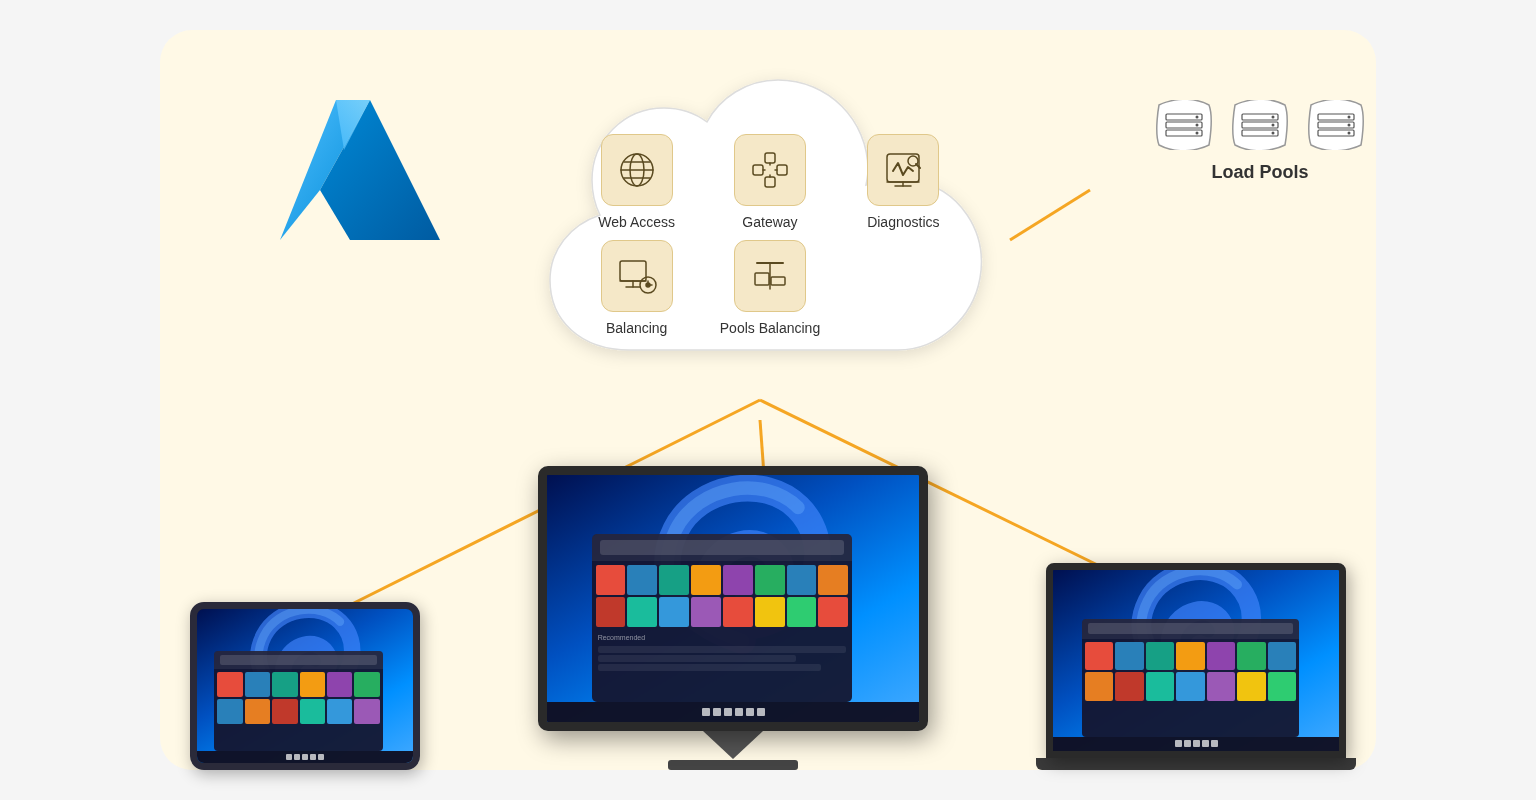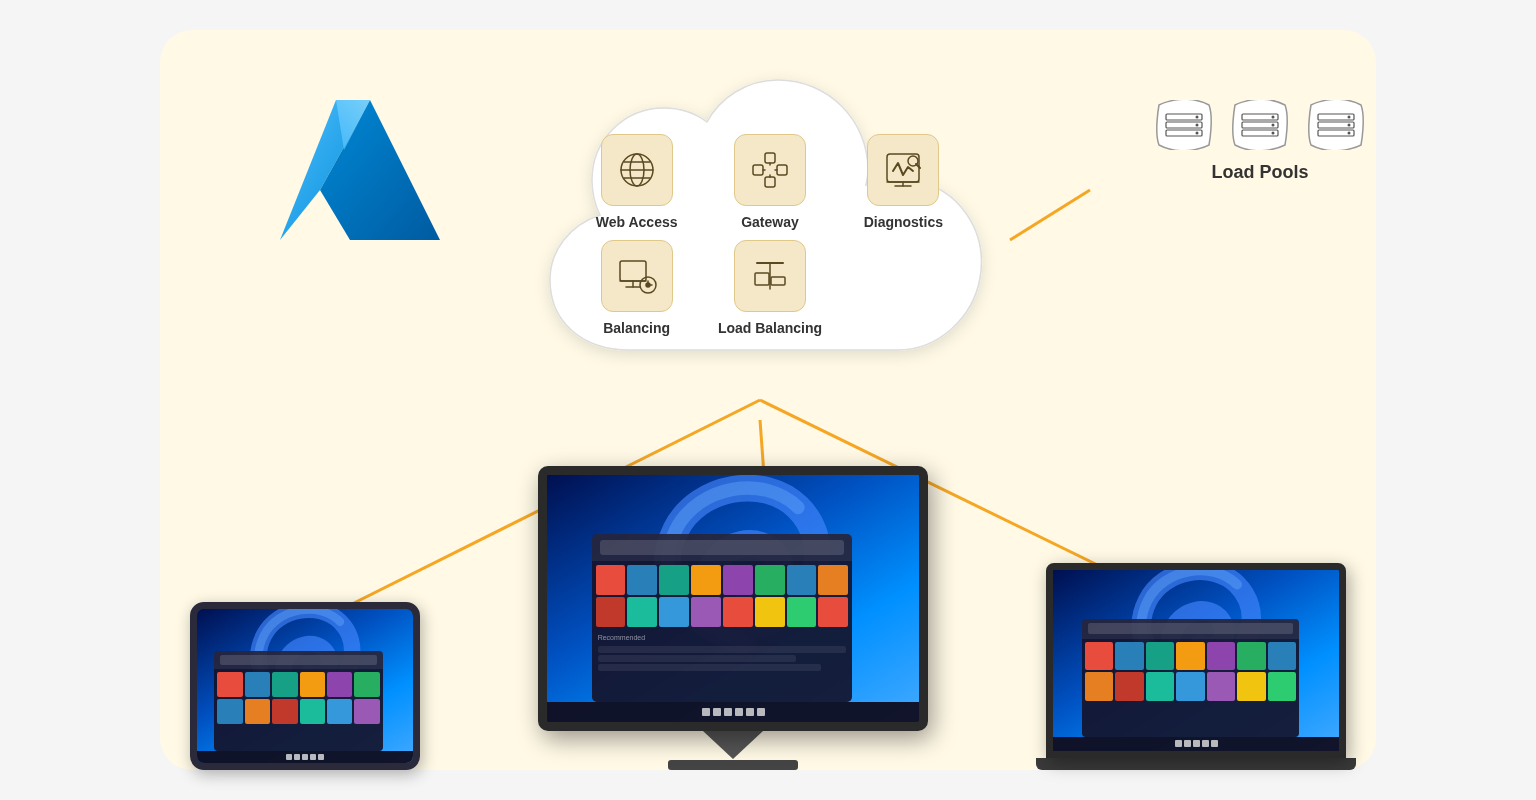--- a/index.html
+++ b/index.html
@@ -91,21 +91,21 @@
       height: 42px;
       stroke: #5a4a20;
       fill: none;
       stroke-width: 1.5;
       stroke-linecap: round;
       stroke-linejoin: round;
     }
 
     .service-label {
       font-size: 14px;
-      font-weight: 700;
+      font-weight: 400;
       color: #333;
       text-align: center;
       white-space: nowrap;
     }
 
     
     .host-pools {
       position: absolute;
       top: 100px;
       right: 170px;
@@ -271,21 +271,21 @@
 
       <div class="service-item">
         <div class="service-icon-box">
           <svg viewBox="0 0 42 42">
             <line x1="21" y1="8" x2="21" y2="34"></line>
             <rect x="6" y="18" width="14" height="12" rx="1"></rect>
             <rect x="22" y="22" width="14" height="8" rx="1"></rect>
             <line x1="8" y1="8" x2="34" y2="8" stroke-width="2"></line>
           </svg>
         </div>
-        <span class="service-label">Load Balancing</span>
+        <span class="service-label">Pools Balancing</span>
       </div>
     </div>
   </div>
 
   <div class="host-pools">
     <div class="host-pools-icons">
 
       <svg class="server-icon" viewBox="0 0 60 50">
         <path d="M5 5 C5 5 30 -8 55 5 C60 18 55 45 55 45 C55 45 30 58 5 45 C0 32 5 5 5 5 Z" fill="white" stroke="#999" stroke-width="1.5"></path>
         <rect x="12" y="14" width="36" height="6" rx="1" fill="none" stroke="#555" stroke-width="1.2"></rect>

